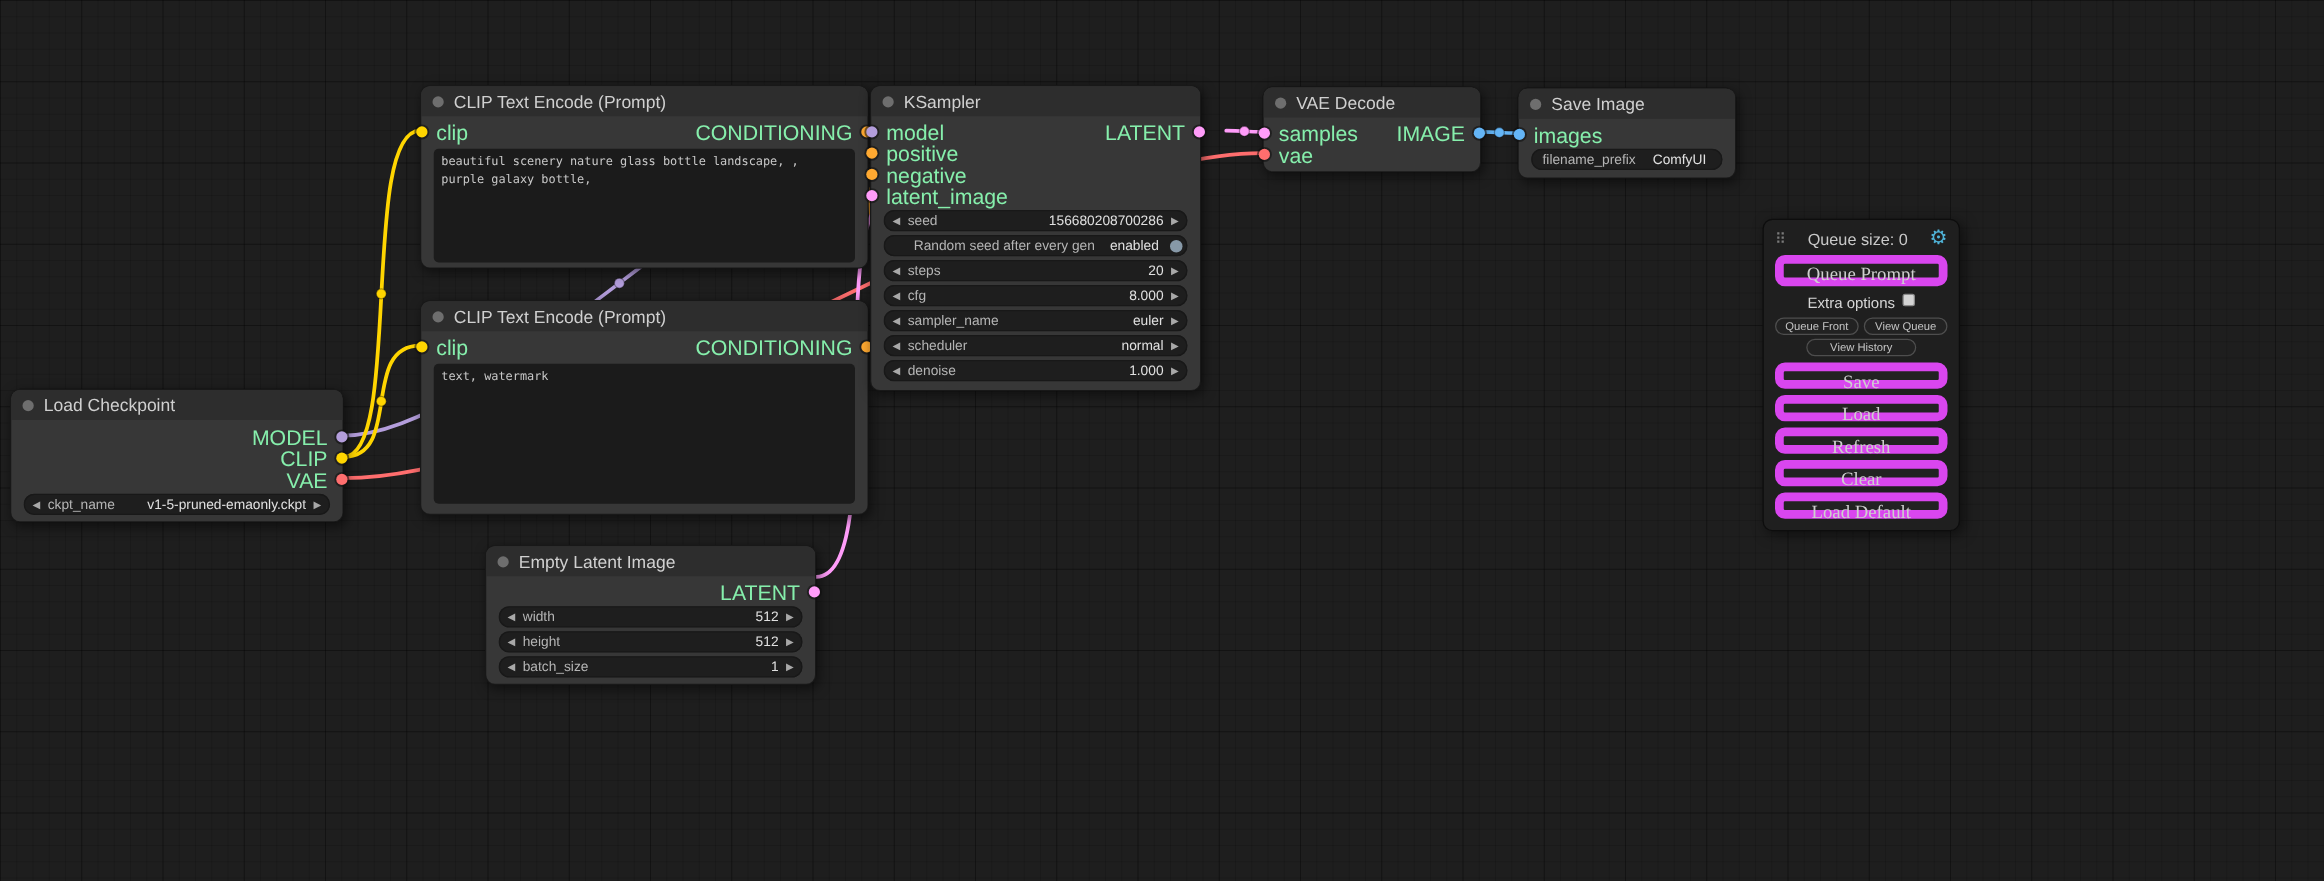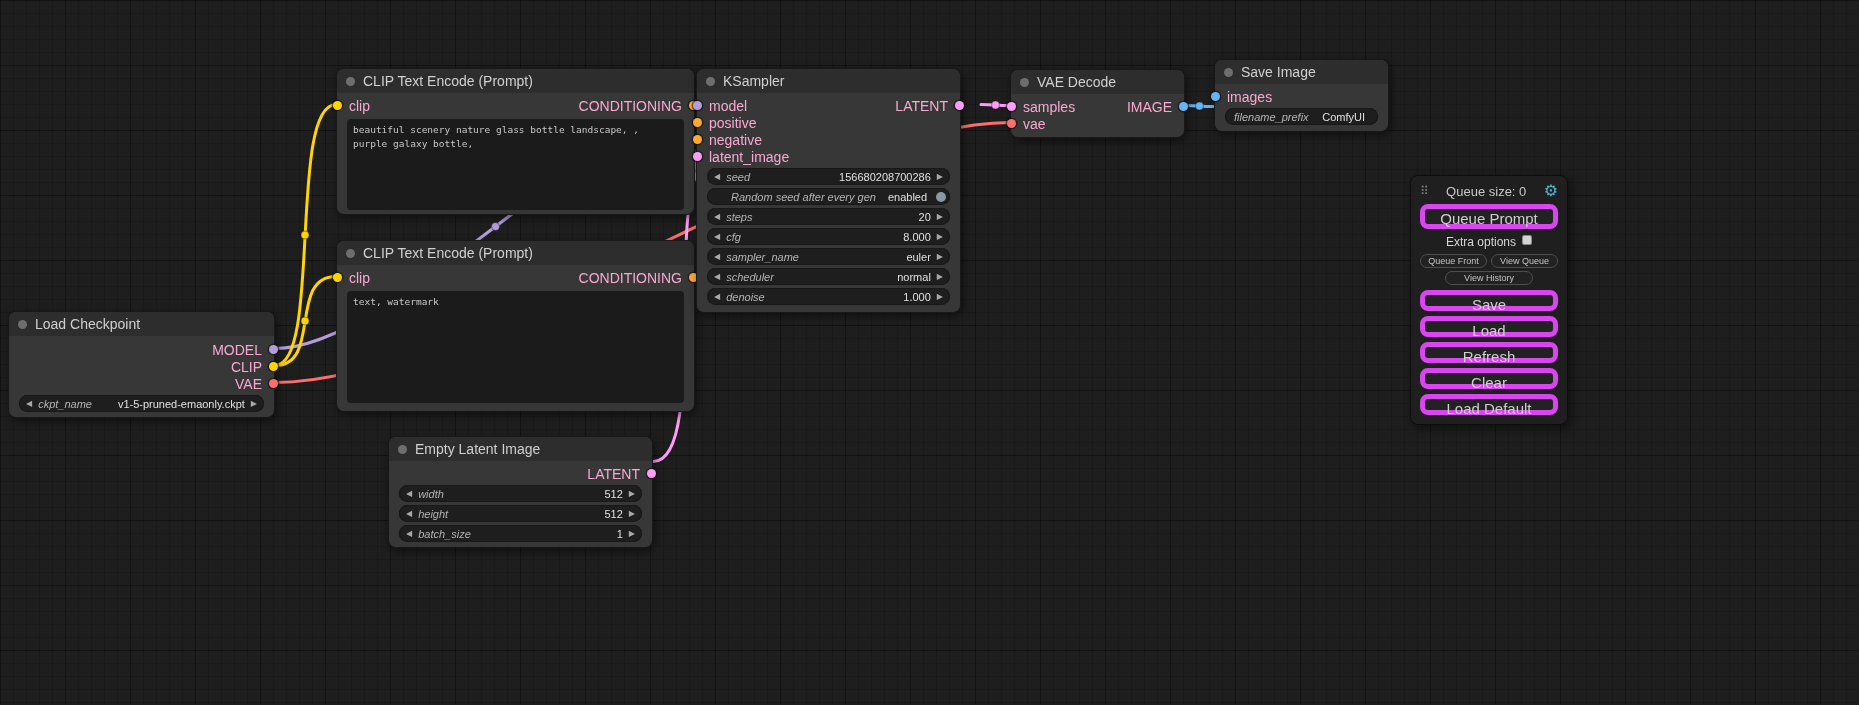--- a/index.html
+++ b/index.html
@@ -22,59 +22,59 @@
     box-shadow:2px 3px 9px rgba(0,0,0,0.5);
   }
   .node-title {
     height:24px; background:#2d2d2d; border-radius:7px 7px 0 0;
     display:flex; align-items:center; gap:8px; padding:0 9px;
     color:#d0d0d0; font-size:14px; white-space:nowrap;
   }
   .title-dot { width:9px; height:9px; border-radius:50%; background:#6e6e6e; flex:none; }
   .node-body { padding-top:4px; }
   .slot-row {
-    position:relative; height:17px; display:flex; align-items:center;
-    padding:0 12px; font-size:14px; color:#f9a8d4; white-space:nowrap;
+    position:relative; height:17px; display:flex; align-items:flex-start;
+    padding:0 12px; font-size:17px; color:#86efac; white-space:nowrap;
   }
   .slot-row.dual { justify-content:space-between; }
   .slot-row.outonly { justify-content:flex-end; }
   .slot-dot {
     position:absolute; width:9px; height:9px; border-radius:50%; top:4px;
     box-shadow:0 0 0 1.5px rgba(15,15,15,0.55);
   }
   .slot-dot.in { left:-4px; }
   .slot-dot.out { right:-4px; }
   .widget {
     height:17px; background:#1e1e1e; border-radius:9px; margin:3px 10px 0;
     display:flex; align-items:center; padding:0 7px; font-size:11px;
     color:#c2c2c2; box-shadow:inset 0 0 0 1px #181818; white-space:nowrap;
   }
   .widget .arrow { font-size:8px; color:#a8a8a8; flex:none; }
-  .widget .wlabel { margin:0 6px; color:#b5b5b5;font-style:italic; }
+  .widget .wlabel { margin:0 6px; color:#b5b5b5; }
   .widget .spacer { flex:1; }
   .widget .wvalue { margin:0 6px; color:#e0e0e0; }
   .toggle-dot { width:10px; height:10px; border-radius:50%; background:#8799a8; margin-left:3px; flex:none; }
   .node-text {
     background:#1b1b1b; border-radius:4px; margin:5px 10px; padding:4px 6px;
     font-family:"DejaVu Sans Mono", monospace; font-size:9.5px; line-height:1.5;
     color:#c8c8c8; white-space:pre-wrap; word-break:break-word; overflow:hidden;
   }
   
   .menu {
     position:absolute; left:1410px; top:175px; width:158px; z-index:5;
     background:#1f1f1f; border:1px solid #0d0d0d; border-radius:8px;
     box-shadow:3px 3px 10px rgba(0,0,0,0.5); padding:5px 9px 9px; color:#ccc;
   }
   .menu-header { display:flex; align-items:center; justify-content:space-between; height:20px; margin-bottom:3px; }
   .drag-handle { color:#7a7a7a; font-size:12px; cursor:move; }
   .queue-size { color:#c9c9c9; font-size:13px; }
   .gear-icon { color:#4fb3d8; font-size:16px; line-height:16px; }
   .btn {
-    background:#222; border:5px solid #d946ef; border-radius:8px;
-    color:#cfcfcf; font-family:Liberation Sans, sans-serif; display:block; width:100%; cursor:pointer;
+    background:#222; border:7px solid #d946ef; border-radius:8px;
+    color:#cfcfcf; font-family:Liberation Serif, serif; display:block; width:100%; cursor:pointer;
   }
   .btn-queue { height:25px; font-size:15px; margin:2px 0 6px; }
   .btn-big { height:21px; font-size:15px; margin-top:5px; }
   .extra-row { display:flex; justify-content:center; gap:6px; font-size:12px; color:#d6d6d6; height:16px; }
   .checkbox { width:10px; height:10px; background:#d4d4d4; border-radius:2px; border:1px solid #8a8a8a; }
   .row-2 { display:flex; gap:4px; margin-top:3px; }
   .btn-sm {
     flex:1; height:14px; font-size:9px; border-radius:7px; background:#222;
     border:1px solid #4e4e4e; color:#c4c4c4; padding:0; font-family:inherit; cursor:pointer;
   }
@@ -289,21 +289,21 @@
       <span class="slot-dot in" style="background:#FF9CF9"></span>
       <span class="slot-dot out" style="background:#64B5F6"></span>
     </div>
     <div class="slot-row">
       <span>vae</span>
       <span class="slot-dot in" style="background:#FF6E6E"></span>
     </div>
   </div>
 </div>
 
-<div class="node" style="left:1214px;top:59px;width:175px;height:73px">
+<div class="node" style="left:1214px;top:70px;width:175px;height:73px">
   <div class="node-title">
     <span class="title-dot"></span>
     <span>Save Image</span>
   </div>
   <div class="node-body">
     <div class="slot-row">
       <span>images</span>
       <span class="slot-dot in" style="background:#64B5F6"></span>
     </div>
     <div class="widget">

